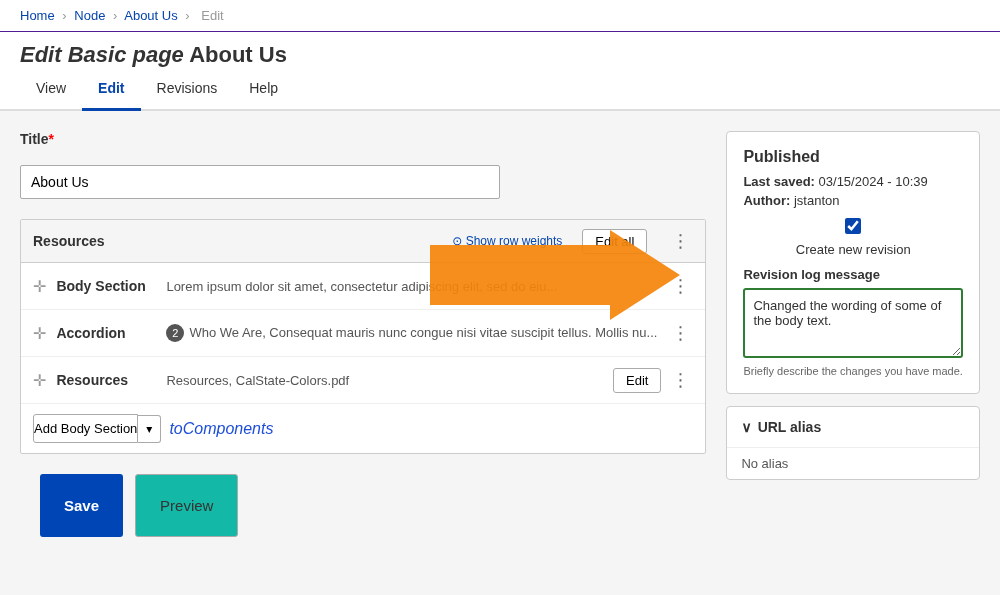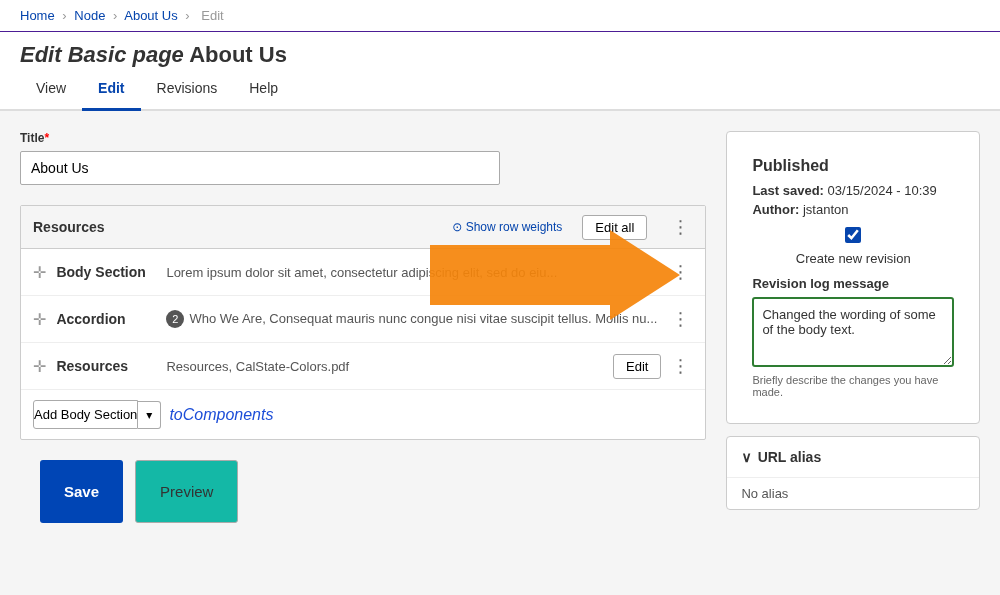--- a/index.html
+++ b/index.html
@@ -13,21 +13,21 @@
     .page-title em { font-style: italic; }
 
     .tabs { background: #fff; border-bottom: 2px solid #ddd; padding: 0 20px; display: flex; gap: 0; }
     .tab { padding: 12px 16px; cursor: pointer; font-size: 14px; color: #333; text-decoration: none; border-bottom: 3px solid transparent; margin-bottom: -2px; }
     .tab.active { color: #0645ad; border-bottom: 3px solid #0645ad; font-weight: bold; }
 
     .content-area { display: flex; padding: 20px; gap: 20px; max-width: 1000px; }
 
     .main-panel { flex: 1; }
 
-    .field-label { font-size: 12px; font-weight: bold; margin-bottom: 6px; }
+    .field-label { font-size: 14px; font-weight: bold; margin-bottom: 18px; }
     .required { color: red; }
     .field-input { width: 100%; max-width: 480px; padding: 8px 10px; border: 1px solid #aaa; border-radius: 2px; font-size: 14px; }
 
     .components-section { margin-top: 20px; border: 1px solid #ccc; border-radius: 2px; background: #fff; }
     .components-header { display: flex; align-items: center; justify-content: space-between; padding: 8px 12px; background: #f5f5f5; border-bottom: 1px solid #ccc; }
     .components-header-left { font-weight: bold; font-size: 14px; }
     .components-header-right { display: flex; gap: 20px; align-items: center; }
     .show-row-weights { font-size: 12px; color: #0645ad; cursor: pointer; }
     .edit-all-btn { padding: 4px 12px; background: #fff; border: 1px solid #aaa; border-radius: 3px; font-size: 13px; cursor: pointer; }
     .more-icon { cursor: pointer; color: #666; font-size: 18px; padding: 2px 4px; }
@@ -45,21 +45,21 @@
     .add-body-btn { display: flex; align-items: center; gap: 0; }
     .add-body-main { padding: 6px 0; background: #fff; border: 1px solid #aaa; border-radius: 3px 0 0 3px; font-size: 13px; cursor: pointer; }
     .add-body-arrow { padding: 6px 8px; background: #fff; border: 1px solid #aaa; border-left: none; border-radius: 0 3px 3px 0; font-size: 12px; cursor: pointer; }
     .add-to-components { font-size: 16px; color: #1d4ed8; font-style: italic; }
 
     .save-area { padding: 20px; display: flex; gap: 12px; }
     .save-btn { padding: 10px 24px; background: #0045b5; color: #fff; border: none; border-radius: 3px; font-size: 15px; cursor: pointer; font-weight: bold; }
     .preview-btn { padding: 22px 24px; background: #14b8a6; color: #333; border: 1px solid #aaa; border-radius: 3px; font-size: 15px; cursor: pointer; }
 
     .side-panel { width: 260px; }
-    .side-card { background: #fff; border: 1px solid #ccc; border-radius: 4px; padding: 25px; margin-bottom: 12px; }
+    .side-card { background: #fff; border: 1px solid #ccc; border-radius: 4px; padding: 16px; margin-bottom: 12px; }
     .side-card h3 { font-size: 16px; font-weight: bold; margin-bottom: 8px; }
     .side-card .info-row { font-size: 13px; margin-bottom: 4px; }
     .side-card .info-row strong { font-weight: bold; }
 
     .checkbox-row { display: flex; align-items: center; gap: 8px; margin: 10px 0; flex-direction: column; }
     .checkbox-row input[type="checkbox"] { width: 16px; height: 16px; accent-color: #0645ad; }
     .checkbox-label { font-size: 13px; }
 
     .revision-log-label { font-size: 13px; font-weight: bold; margin-bottom: 6px; }
     .revision-textarea { width: 100%; padding: 8px; border: 2px solid #2e7d32; border-radius: 3px; font-size: 13px; resize: vertical; height: 70px; font-family: Arial, sans-serif; color: #333; }

